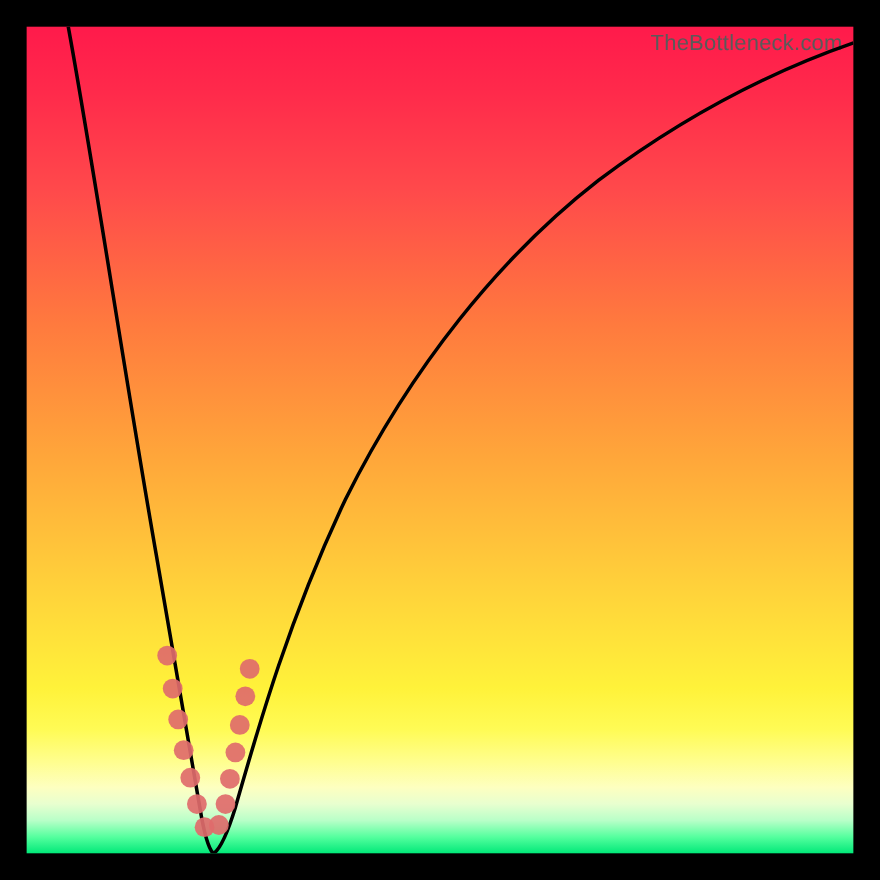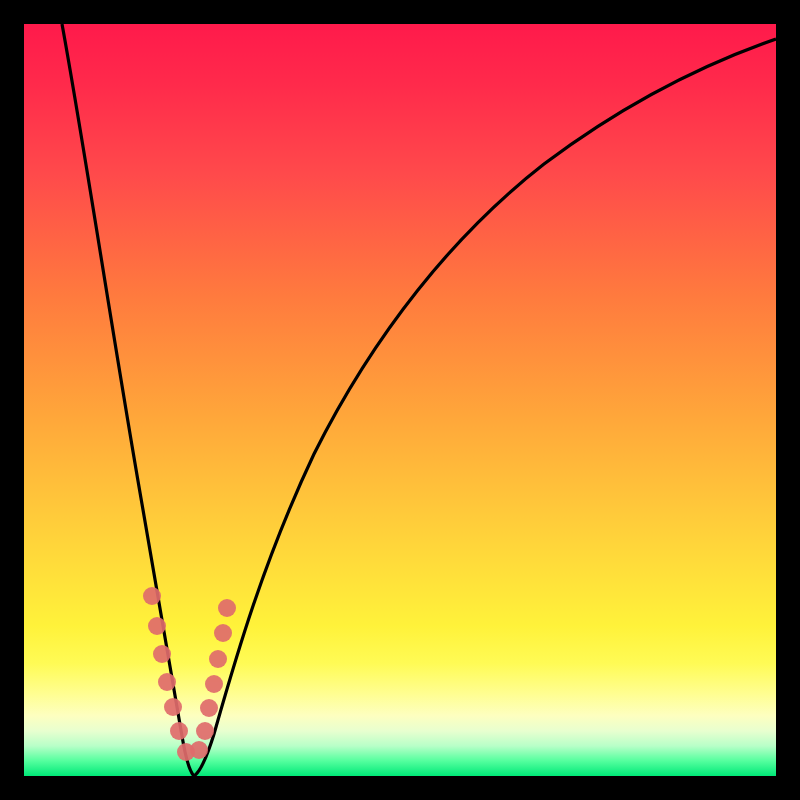--- a/index.html
+++ b/index.html
@@ -60,20 +60,21 @@
     inset: 0;
   }
 </style>
 </head>
 <body>
 
 <div class="frame">
   <div class="plot">
     <div class="gradient"></div>
 
+    <div class="watermark">TheBottleneck.com</div>
 
     <svg class="curves" viewBox="0 0 752 752" preserveAspectRatio="none">
       <g>
         <path d="M 38 0
                  C 60 120, 90 320, 118 480
                  C 132 560, 146 640, 158 712
                  C 162 736, 166 748, 170 752" fill="none" stroke="#000" stroke-width="3.2"></path>
         <path d="M 170 752
                  C 176 748, 182 736, 190 710
                  C 210 640, 238 540, 290 430

